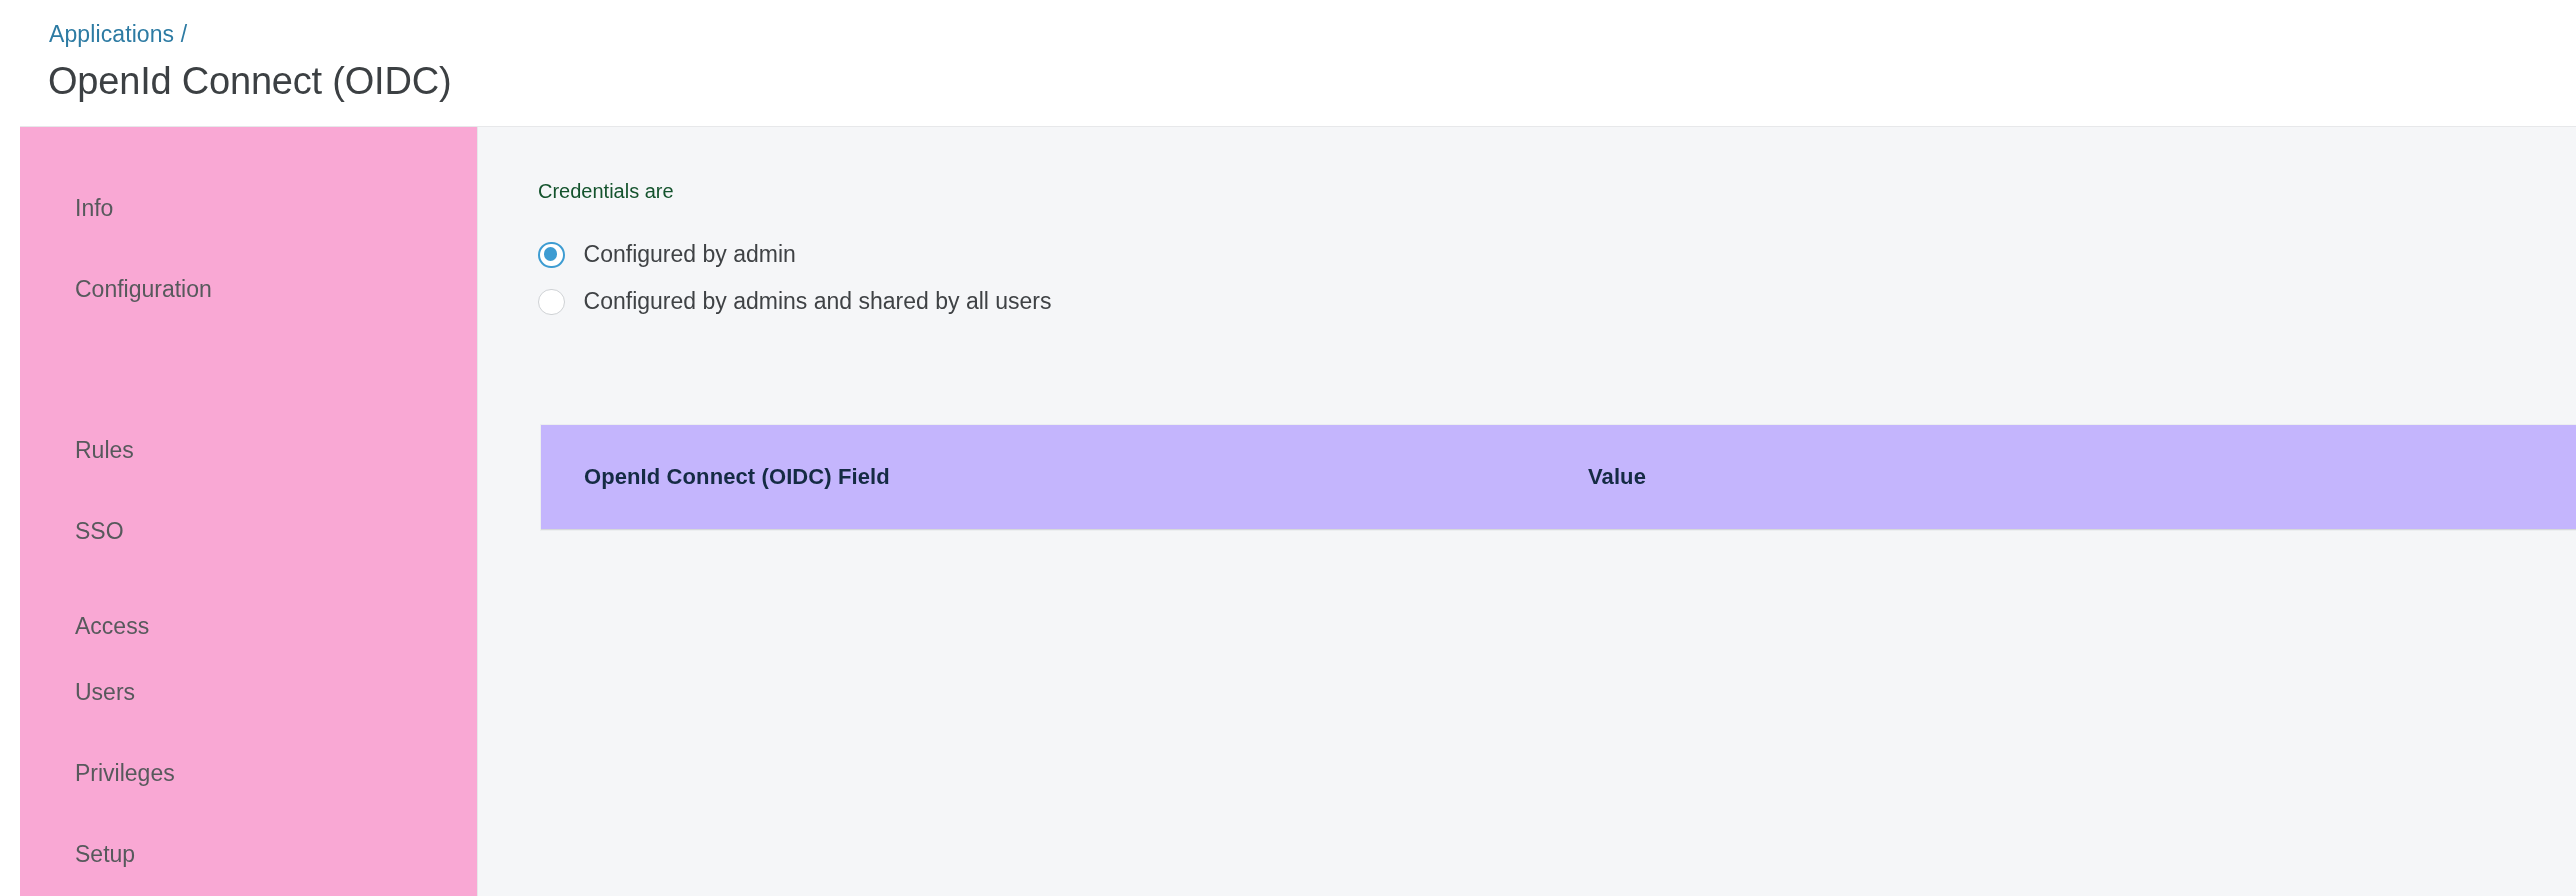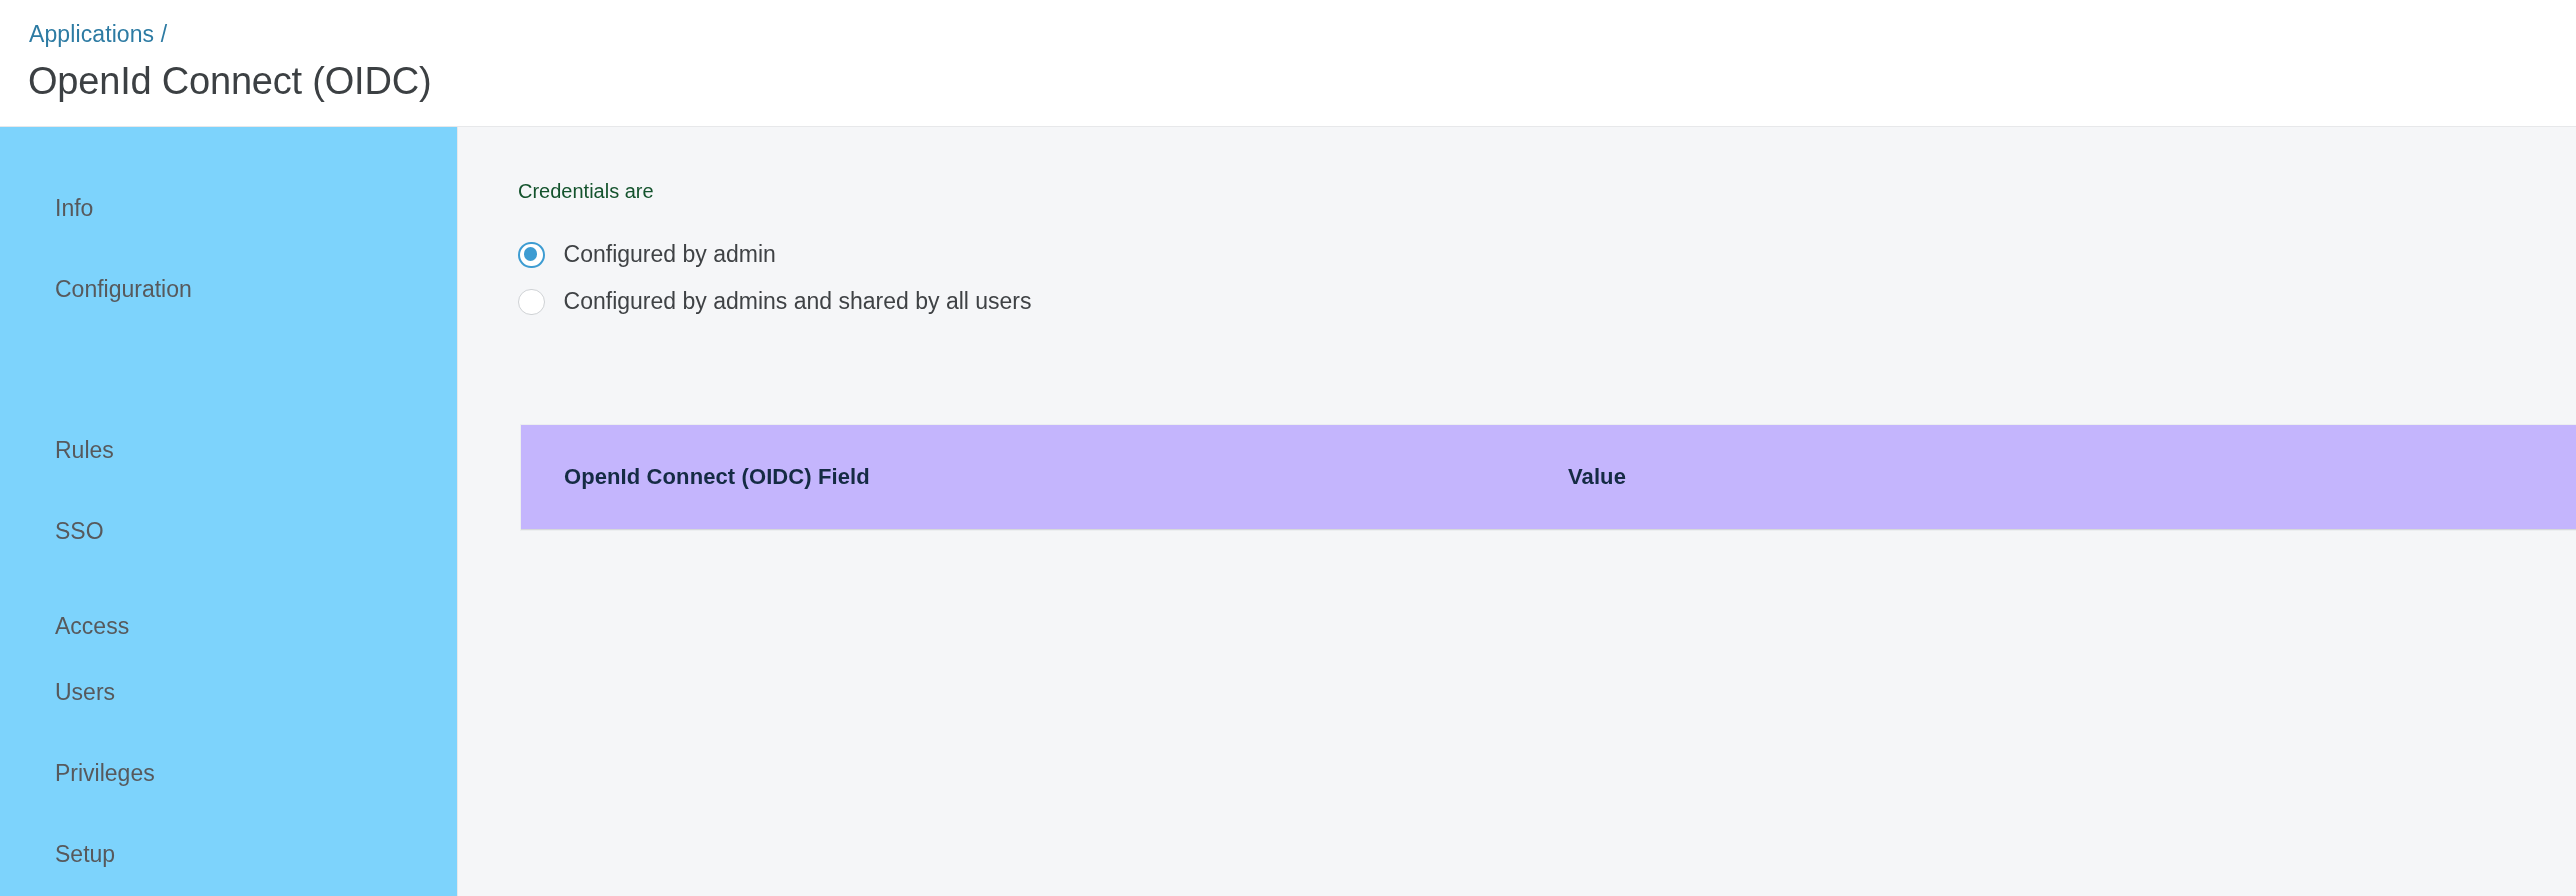--- a/index.html
+++ b/index.html
@@ -13,20 +13,21 @@
     font-family: "Liberation Sans", sans-serif;
     overflow: hidden;
     -webkit-font-smoothing: antialiased;
   }
 
   #app {
     position: relative;
     width: 2056px;
     height: 897px;
     background: #f5f6f8;
+    margin-left: 20px;
   }
 
   
   .header {
     position: absolute;
     left: 0;
     top: 0;
     width: 2576px;
     height: 127px;
     background: #ffffff;
@@ -56,21 +57,21 @@
     white-space: nowrap;
   }
 
   
   .sidebar {
     position: absolute;
     left: 0;
     top: 127px;
     width: 458px;
     height: 770px;
-    background: #7dd3fc;
+    background: #f9a8d4;
     border-right: 0.9px solid #e6e8ea;
     box-sizing: border-box;
   }
   .side-item {
     position: absolute;
     left: 0;
     width: 457px;
     height: 81px;
     display: flex;
     align-items: center;

